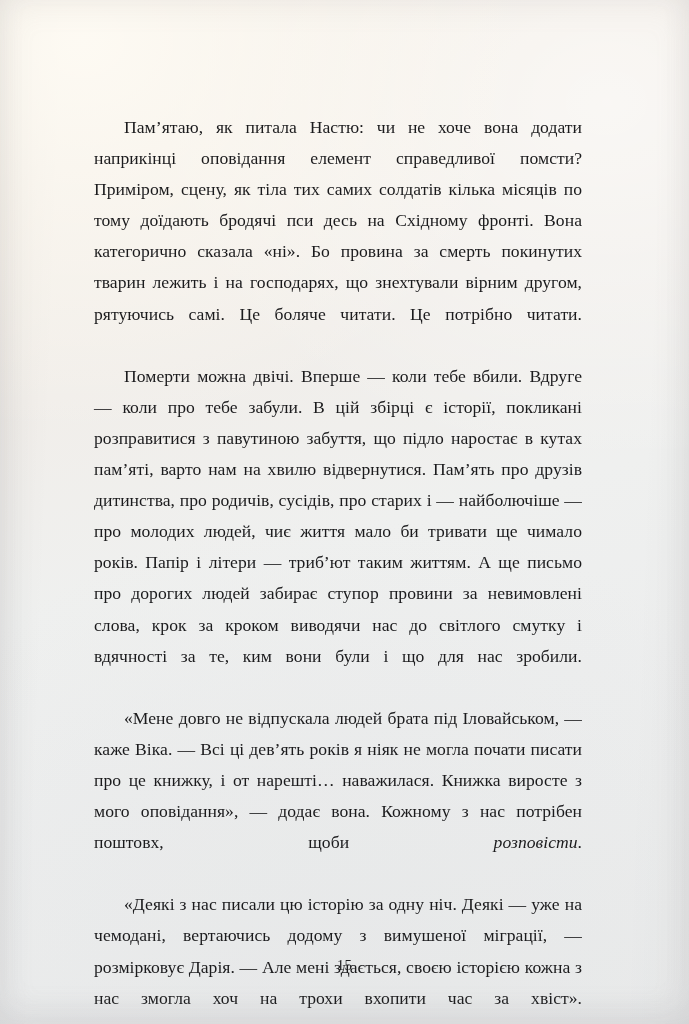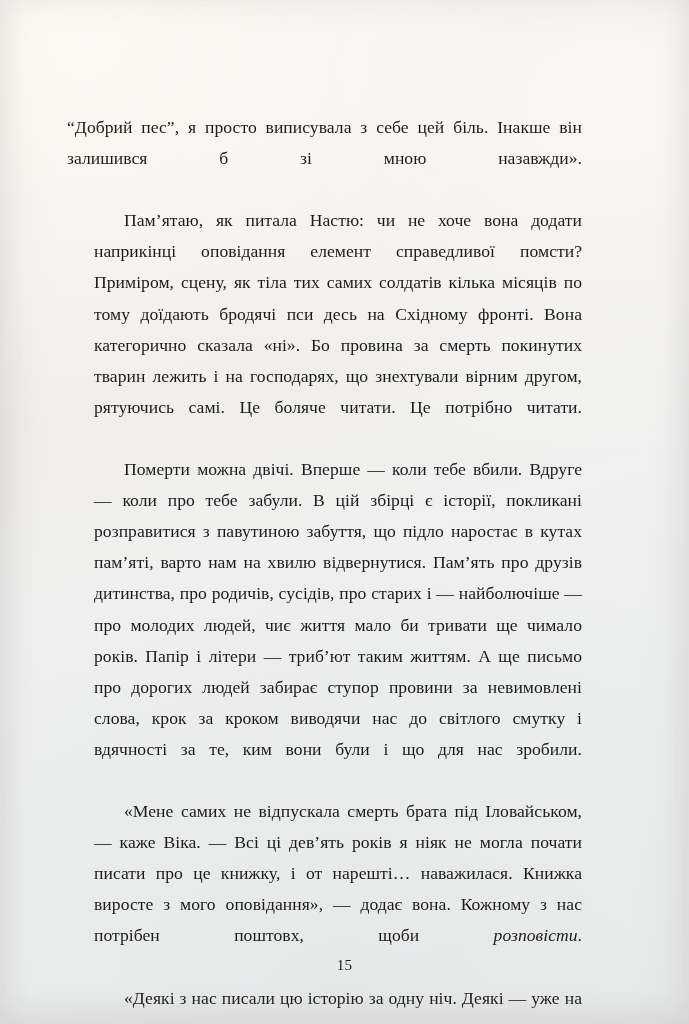--- a/index.html
+++ b/index.html
@@ -108,27 +108,26 @@
 </style>
 </head>
 <body>
 
 <div class="page">
 
   <div class="paper-grain"></div>
 
   <div class="textblock">
 
-    <p>“Добрий пес”, я просто виписувала з себе цей біль. Інакше він залишився б зі мною назавжди».</p>
 
     <p class="indent">Пам’ятаю, як питала Настю: чи не хоче вона додати наприкінці оповідання елемент справедливої помсти? Приміром, сцену, як тіла тих самих солдатів кілька місяців по тому доїдають бродячі пси десь на Східному фронті. Вона категорично сказала «ні». Бо провина за смерть покинутих тварин лежить і на господарях, що знехтували вірним другом, рятуючись самі. Це боляче читати. Це потрібно читати.</p>
 
     <p class="indent">Померти можна двічі. Вперше — коли тебе вбили. Вдруге — коли про тебе забули. В цій збірці є історії, покликані розправитися з павутиною забуття, що підло наростає в кутах пам’яті, варто нам на хвилю відвернутися. Пам’ять про друзів дитинства, про родичів, сусідів, про старих і — найболючіше — про молодих людей, чиє життя мало би тривати ще чимало років. Папір і літери — триб’ют таким життям. А ще письмо про дорогих людей забирає ступор провини за невимовлені слова, крок за кроком виводячи нас до світлого смутку і вдячності за те, ким вони були і що для нас зробили.</p>
 
-    <p class="indent"><span>«Мене самих не відпускала смерть брата під Іловайськом, — каже Віка. — Всі ці дев’ять років я ніяк не могла почати писати про це книжку, і от нарешті… наважилася. Книжка виросте з мого оповідання», — додає вона. Кожному з нас потрібен поштовх, щоби </span><em>розповісти</em><span>.</span></p>
+    <p class="indent"><span>«Мене довго не відпускала людей брата під Іловайськом, — каже Віка. — Всі ці дев’ять років я ніяк не могла почати писати про це книжку, і от нарешті… наважилася. Книжка виросте з мого оповідання», — додає вона. Кожному з нас потрібен поштовх, щоби </span><em>розповісти</em><span>.</span></p>
 
     <p class="indent">«Деякі з нас писали цю історію за одну ніч. Деякі — уже на чемодані, вертаючись додому з вимушеної міграції, — розмірковує Дарія. — Але мені здається, своєю історією кожна з нас змогла хоч на трохи вхопити час за хвіст».</p>
 
   </div>
 
   <div class="folio">15</div>
 
   <div class="edge-shade"></div>
 
 </div>

